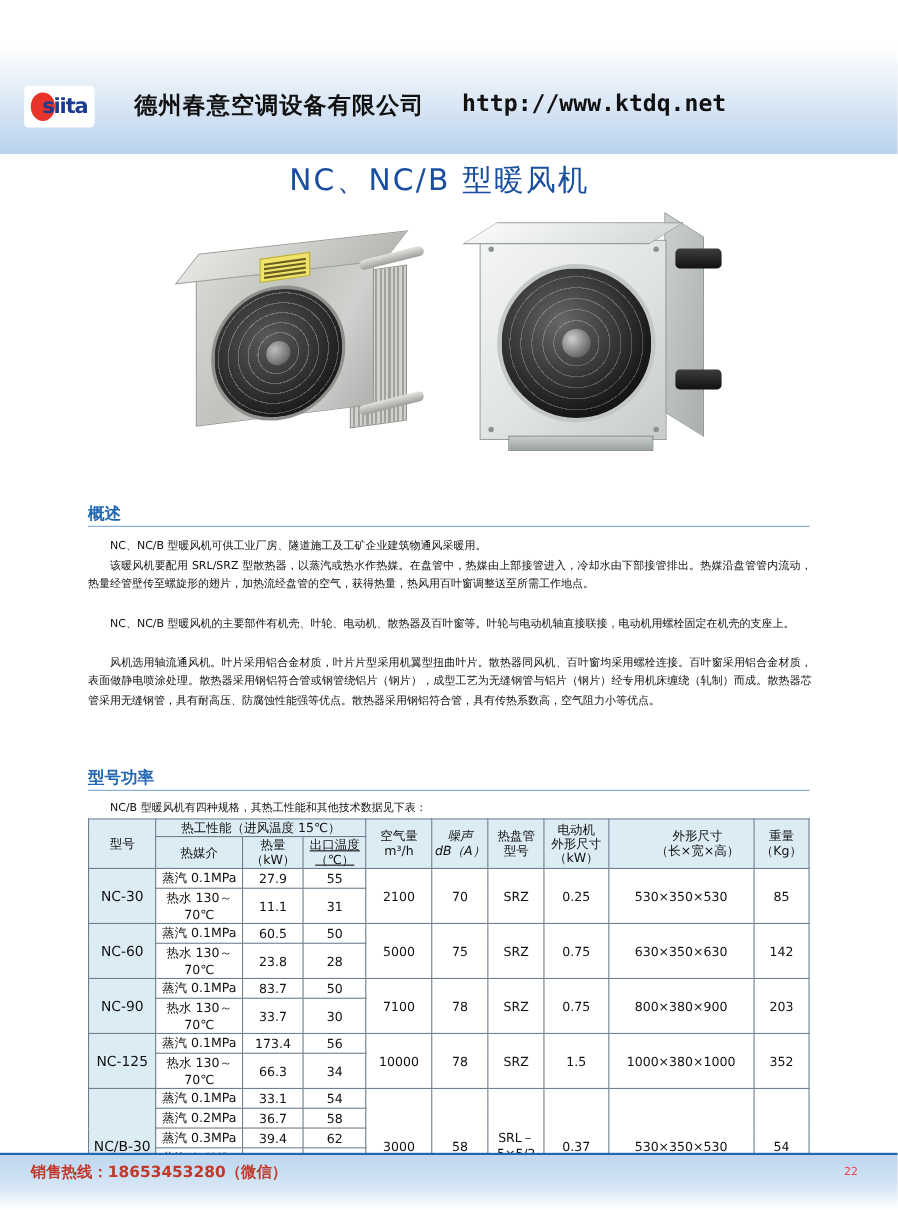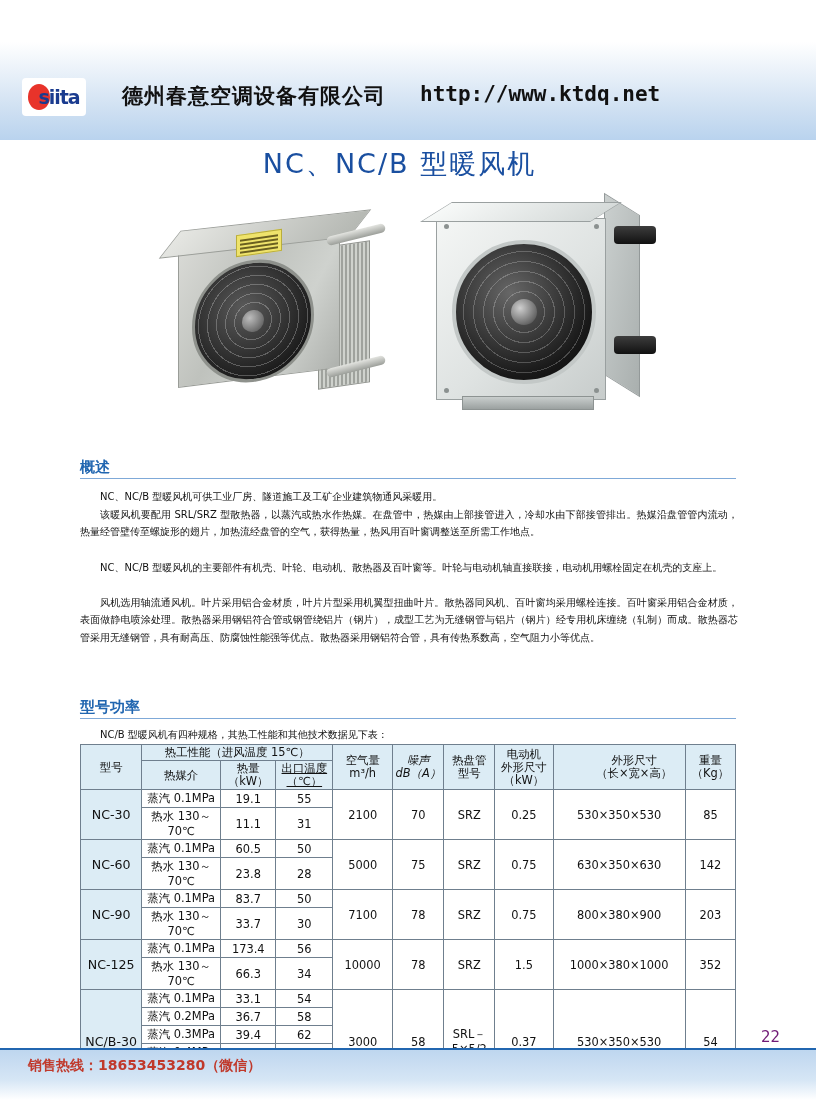--- a/index.html
+++ b/index.html
@@ -137,23 +137,23 @@
     position:absolute;left:0;top:1050px;width:816px;height:50px;
     background:linear-gradient(to bottom,#bed6ef 0%,#d6e6f5 60%,#ffffff 100%);
   }
   .footer-line{position:absolute;left:0;top:1048px;width:816px;height:2px;background:#2166b0;}
   .hotline{
     position:absolute;left:28px;top:1057px;
     font-family:"DejaVu Sans","Liberation Sans",sans-serif;
     font-size:14px;font-weight:bold;color:#c0392b;
   }
   .pageno{
-    position:absolute;right:36px;top:1028px;
-    font-family:"DejaVu Sans","Liberation Sans",sans-serif;
-    font-size:15px;color:#701a75;
+    position:absolute;right:36px;top:1060px;
+    font-family:"DejaVu Sans","Liberation Sans",sans-serif;
+    font-size:10px;color:#ef4444;
   }
 </style>
 </head>
 <body>
 
 <div class="header">
   <div class="logo">
     <div class="logo-ellipse"></div>
     <div class="logo-text">siita</div>
   </div>
@@ -248,21 +248,21 @@
         <th style="width:58px;text-decoration:underline;">
           <div>出口温度</div>
           <div>（℃）</div>
         </th>
       </tr>
     </thead>
     <tbody id="spec-body">
         <tr>
           <td class="model" rowspan="2">NC-30</td>
           <td>蒸汽 0.1MPa</td>
-          <td>19.1</td>
+          <td>27.9</td>
           <td>55</td>
           <td class="merged" rowspan="2">2100</td>
           <td class="merged" rowspan="2">70</td>
           <td class="merged" rowspan="2">SRZ</td>
           <td class="merged" rowspan="2">0.25</td>
           <td class="merged" rowspan="2">530×350×530</td>
           <td class="merged" rowspan="2">85</td>
         </tr>
         <tr>
           <td>热水 130～70℃</td>

